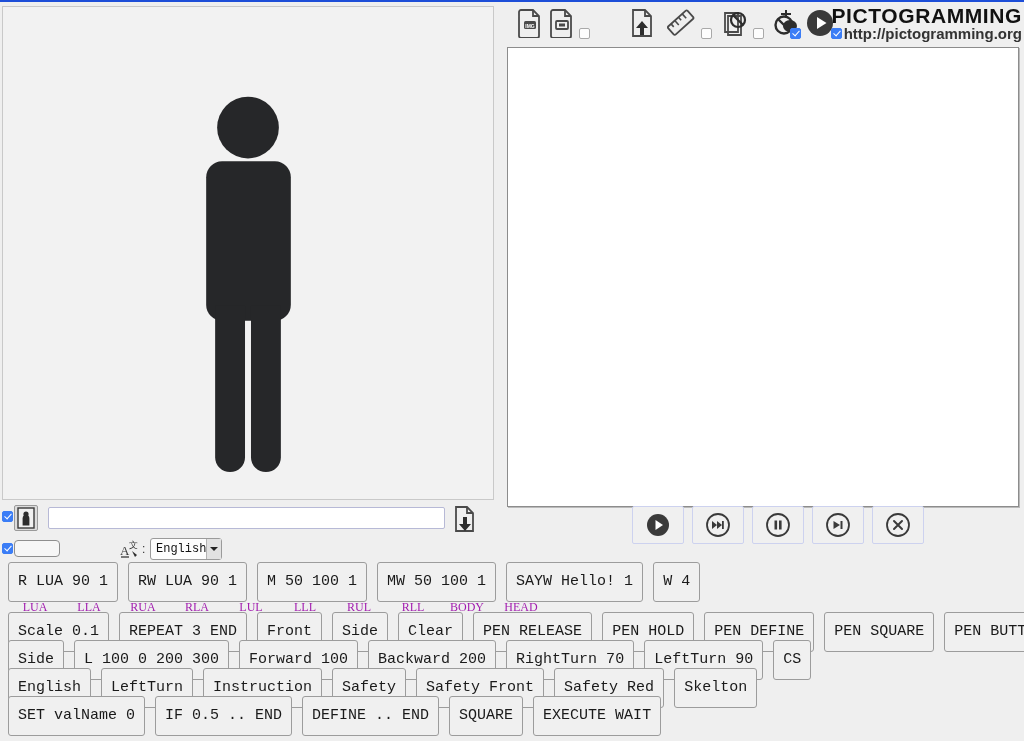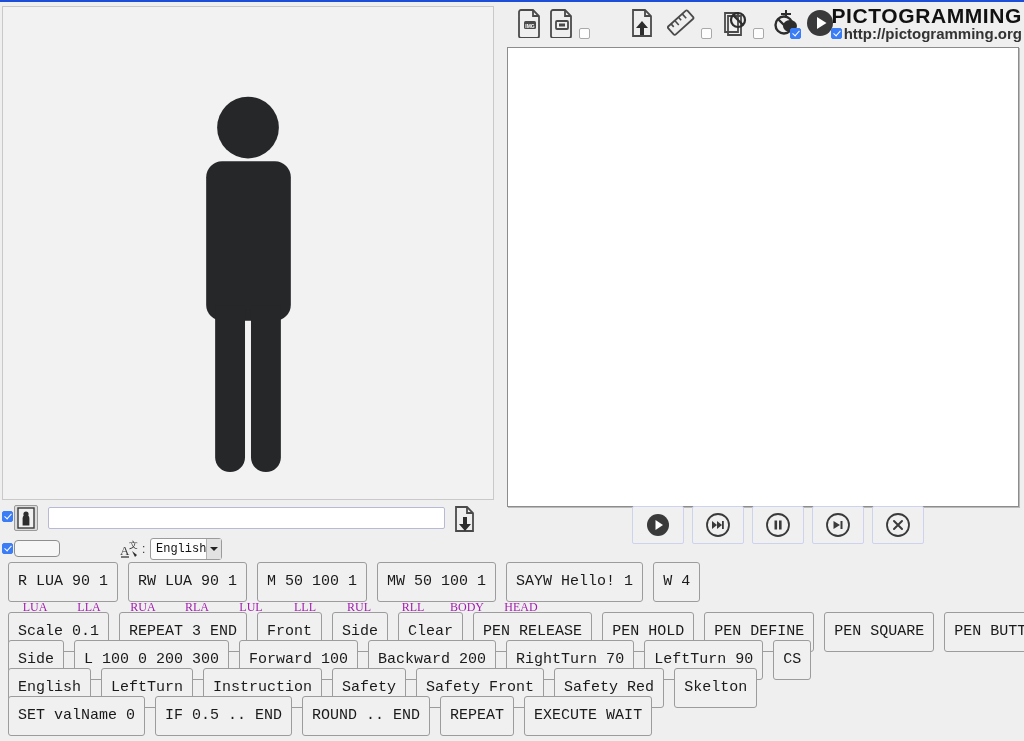--- a/index.html
+++ b/index.html
@@ -554,19 +554,19 @@
       <button class="cmd-btn">Instruction</button>
       <button class="cmd-btn">Safety</button>
       <button class="cmd-btn">Safety Front</button>
       <button class="cmd-btn">Safety Red</button>
       <button class="cmd-btn">Skelton</button>
     </div>
 
     <div class="cmd-row">
       <button class="cmd-btn">SET valName 0</button>
       <button class="cmd-btn">IF 0.5 .. END</button>
-      <button class="cmd-btn">ROUND .. END</button>
-      <button class="cmd-btn">REPEAT</button>
+      <button class="cmd-btn">DEFINE .. END</button>
+      <button class="cmd-btn">SQUARE</button>
       <button class="cmd-btn">EXECUTE WAIT</button>
     </div>
   </div>
 
 </div>
 
 </body></html>

